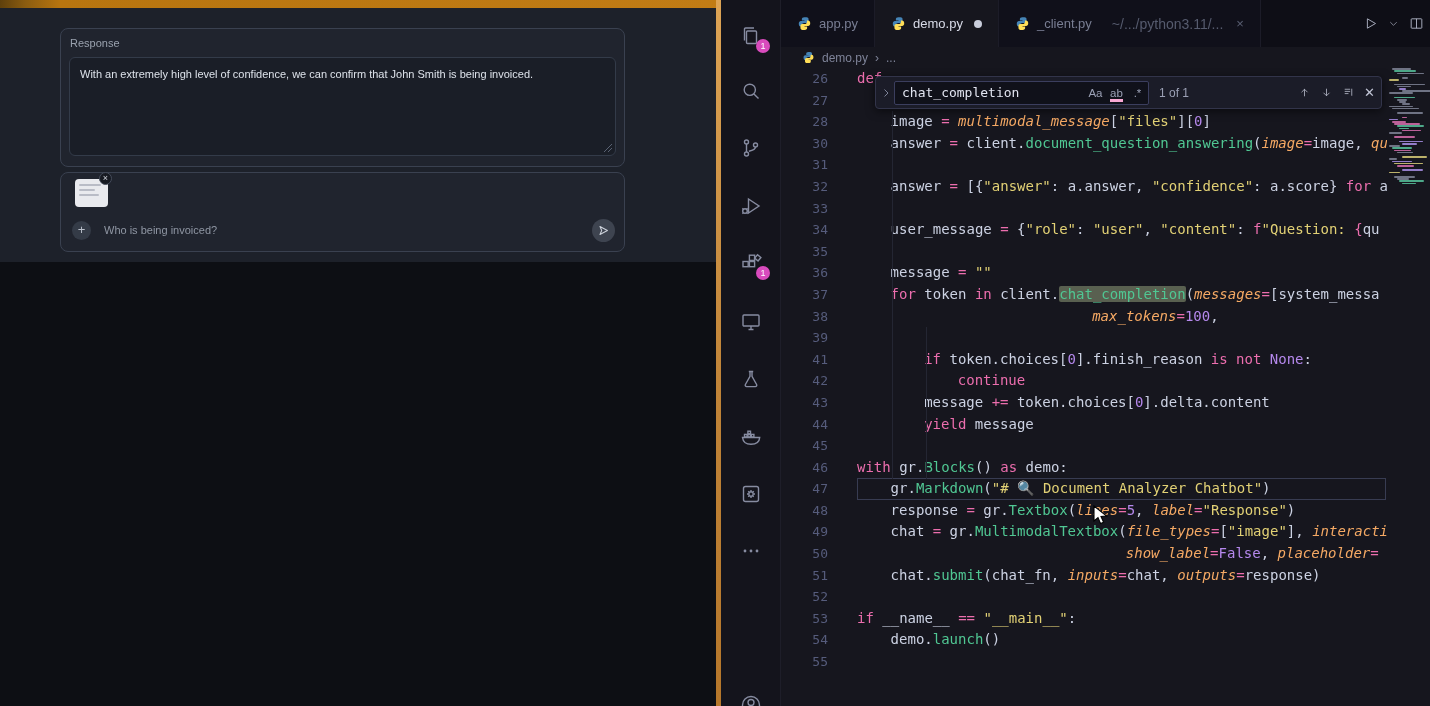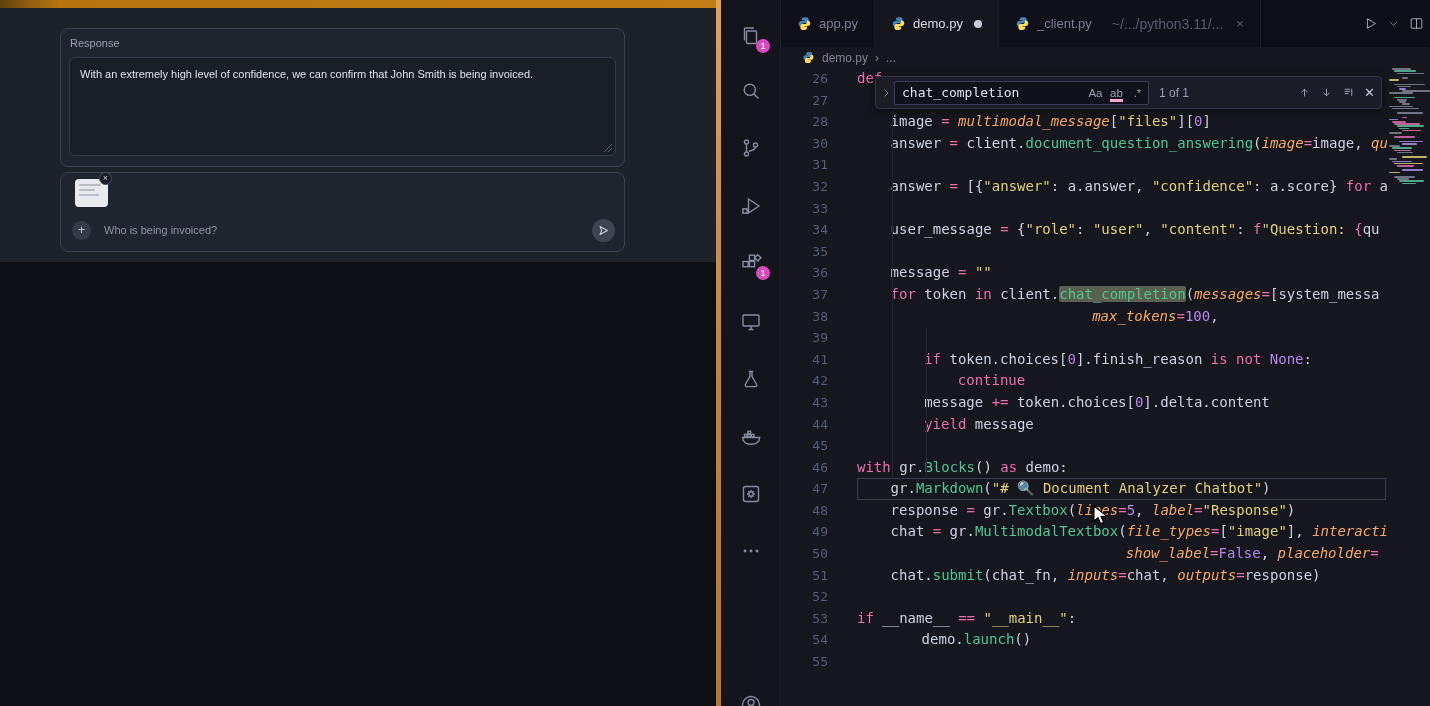--- a/index.html
+++ b/index.html
@@ -302,21 +302,21 @@
             <div class="row"><span class="ln">44</span><span class="lt" style="padding-left: 96.2px;"><span class="tk-kw">yield</span><span class="tk-plain"> message</span></span></div>
             <div class="row"><span class="ln">45</span><span class="lt" style="padding-left: 29px;"></span></div>
             <div class="row"><span class="ln">46</span><span class="lt" style="padding-left: 29px;"><span class="tk-kw">with</span><span class="tk-plain"> gr.</span><span class="tk-fn">Blocks</span><span class="tk-plain">() </span><span class="tk-kw">as</span><span class="tk-plain"> demo:</span></span></div>
             <div class="row cur"><span class="ln">47</span><span class="lt" style="padding-left: 62.6px;"><span class="tk-plain">gr.</span><span class="tk-fn">Markdown</span><span class="tk-plain">(</span><span class="tk-str">"# 🔍 Document Analyzer Chatbot"</span><span class="tk-plain">)</span></span></div>
             <div class="row"><span class="ln">48</span><span class="lt" style="padding-left: 62.6px;"><span class="tk-plain">response </span><span class="tk-op">=</span><span class="tk-plain"> gr.</span><span class="tk-fn">Textbox</span><span class="tk-plain">(</span><span class="tk-param">lines</span><span class="tk-op">=</span><span class="tk-num">5</span><span class="tk-plain">, </span><span class="tk-param">label</span><span class="tk-op">=</span><span class="tk-str">"Response"</span><span class="tk-plain">)</span></span></div>
             <div class="row"><span class="ln">49</span><span class="lt" style="padding-left: 62.6px;"><span class="tk-plain">chat </span><span class="tk-op">=</span><span class="tk-plain"> gr.</span><span class="tk-fn">MultimodalTextbox</span><span class="tk-plain">(</span><span class="tk-param">file_types</span><span class="tk-op">=</span><span class="tk-plain">[</span><span class="tk-str">"image"</span><span class="tk-plain">], </span><span class="tk-param">interacti</span></span></div>
             <div class="row"><span class="ln">50</span><span class="lt" style="padding-left: 297.8px;"><span class="tk-param">show_label</span><span class="tk-op">=</span><span class="tk-num">False</span><span class="tk-plain">, </span><span class="tk-param">placeholder</span><span class="tk-op">=</span></span></div>
             <div class="row"><span class="ln">51</span><span class="lt" style="padding-left: 62.6px;"><span class="tk-plain">chat.</span><span class="tk-fn">submit</span><span class="tk-plain">(chat_fn, </span><span class="tk-param">inputs</span><span class="tk-op">=</span><span class="tk-plain">chat, </span><span class="tk-param">outputs</span><span class="tk-op">=</span><span class="tk-plain">response)</span></span></div>
             <div class="row"><span class="ln">52</span><span class="lt" style="padding-left: 29px;"></span></div>
             <div class="row"><span class="ln">53</span><span class="lt" style="padding-left: 29px;"><span class="tk-kw">if</span><span class="tk-plain"> __name__ </span><span class="tk-op">==</span><span class="tk-plain"> </span><span class="tk-str">"__main__"</span><span class="tk-plain">:</span></span></div>
-            <div class="row"><span class="ln">54</span><span class="lt" style="padding-left: 62.6px; margin-left: 31px;"><span class="tk-plain">demo.</span><span class="tk-fn">launch</span><span class="tk-plain">()</span></span></div>
+            <div class="row"><span class="ln">54</span><span class="lt" style="padding-left: 62.6px;"><span class="tk-plain">demo.</span><span class="tk-fn">launch</span><span class="tk-plain">()</span></span></div>
             <div class="row"><span class="ln">55</span><span class="lt" style="padding-left: 29px;"></span></div>
           </div>
 
         <div class="indent-guide" style="left:111px;top:43px;height:368px"></div>
         <div class="indent-guide" style="left:145px;top:259px;height:152px"></div>
 
         <div class="minimap" id="minimap">
             <div class="mdash" style="top: 8.2px; left: 4.5px; width: 19.0996px; background: rgb(127, 132, 150);"></div>
             <div class="mdash" style="top: 10.4px; left: 7px; width: 22.4768px; background: rgb(87, 194, 156);"></div>
             <div class="mdash" style="top: 12.6px; left: 9.5px; width: 27.6172px; background: rgb(127, 132, 150);"></div>

